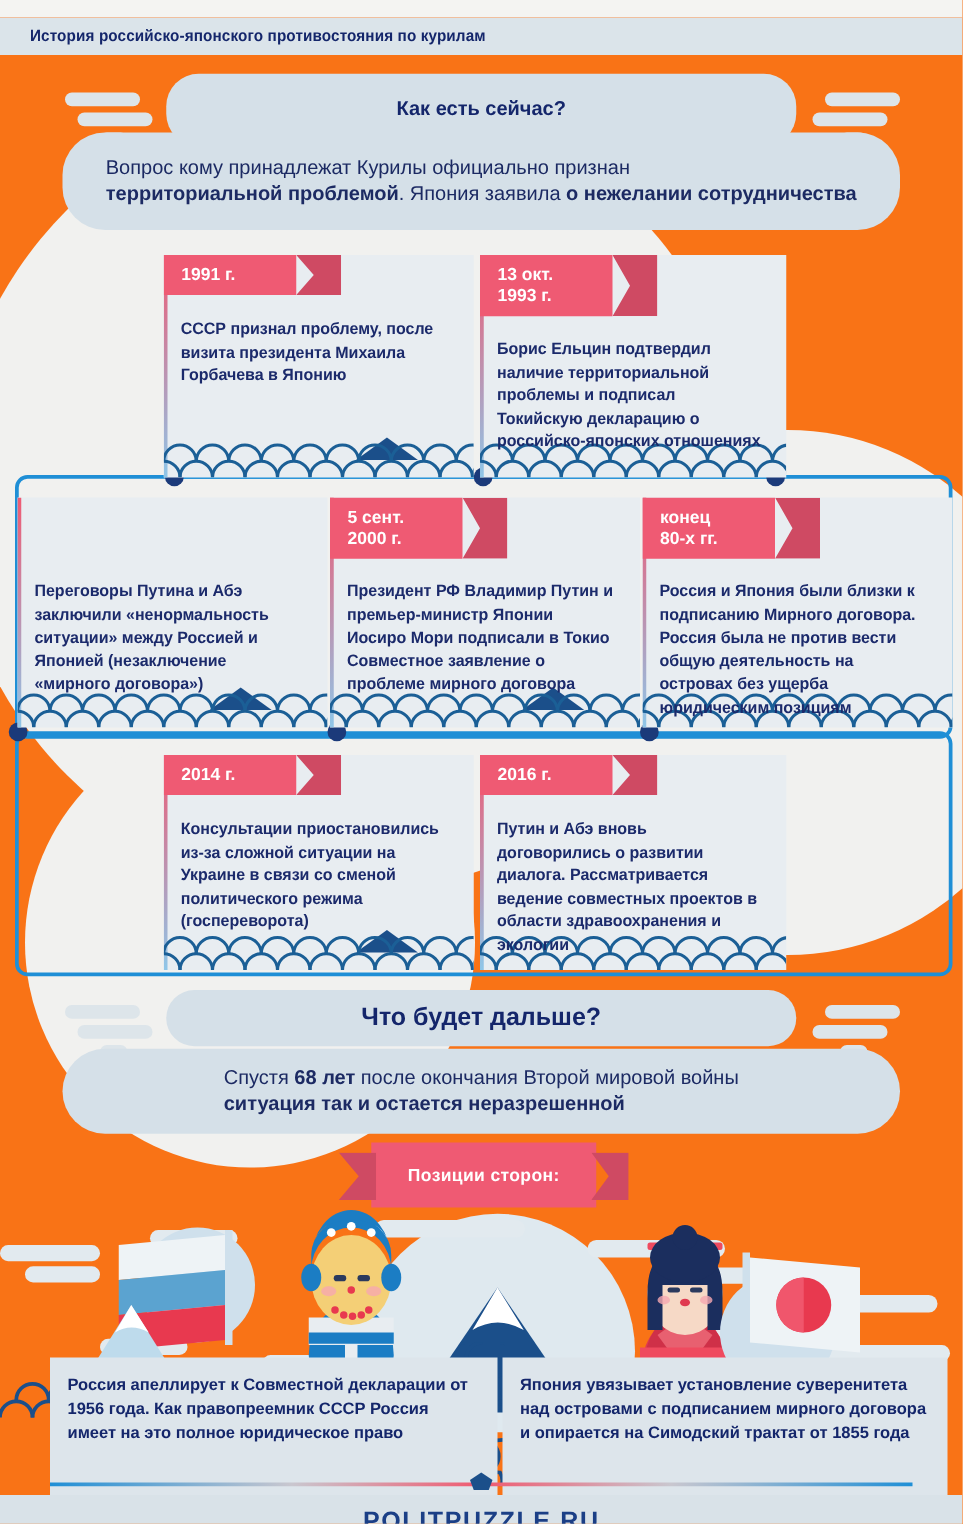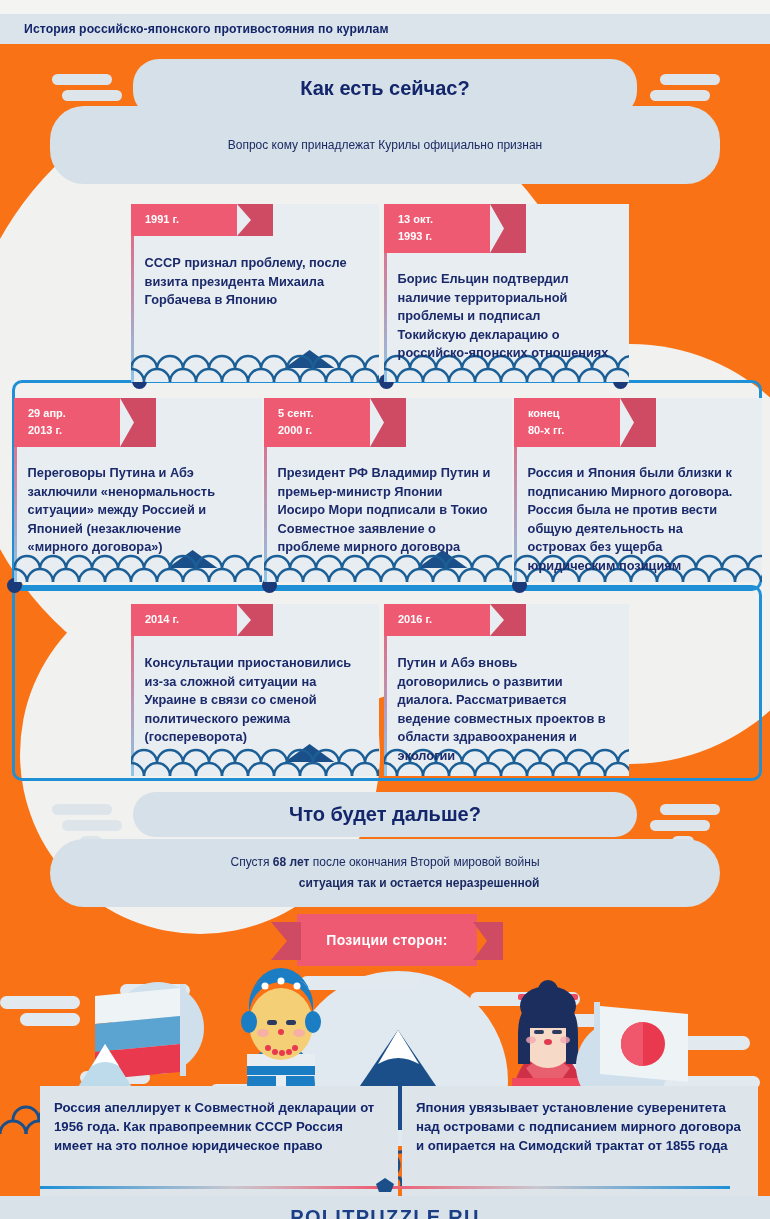--- a/index.html
+++ b/index.html
@@ -32,39 +32,39 @@
   .pill-title{
     position:absolute;background:#d5e0e8;border-radius:26px;
     display:flex;align-items:center;justify-content:center;
     color:#14266b;font-weight:bold;
   }
   .pill-sub{
     position:absolute;background:#d5e0e8;border-radius:34px;
     display:flex;align-items:center;justify-content:center;flex-direction:column;
     color:#1c2a63;
   }
-  .pill-sub .ln{display:block;text-align:right;line-height:21px;font-size:12px;}
+  .pill-sub .ln{display:block;text-align:left;line-height:21px;font-size:16px;}
   .pill-sub b{font-weight:bold;}
 
   
   .tl{position:absolute;border:3px solid #1f8fd6;}
   .tl-line{position:absolute;background:#1f8fd6;}
   .dot{position:absolute;width:15px;height:15px;border-radius:50%;background:#1b3a7a;}
 
   
   .card{
     position:absolute;background:#e8edf1;
     overflow:hidden;
   }
   .card .accent{position:absolute;left:0;top:0;width:3px;height:100%;
     background:linear-gradient(to bottom,#ef5a73,#8fc6e8);}
   .ribbon{
     position:absolute;left:0;top:0;height:auto;background:#ef5a73;
     color:#fff;font-weight:bold;padding:7px 12px 8px 14px;
-    line-height:17px;font-size:11px;z-index:3;
+    line-height:17px;font-size:14px;z-index:3;
     font-family:"Liberation Sans Narrow","Liberation Sans",sans-serif;
   }
   .ribbon .tail{
     position:absolute;right:-36px;top:0;width:36px;height:100%;
     background:#cf4a63;
     clip-path:polygon(0 0,100% 0,100% 100%,0 100%,14px 50%);
   }
   .card-body{
     position:relative;z-index:2;
     color:#1b2a6b;font-weight:bold;font-size:13.2px;line-height:18.5px;
@@ -128,27 +128,28 @@
   <div class="cloud" style="left:62px;top:806px;width:60px;height:11px;"></div>
   <div class="cloud" style="left:80px;top:822px;width:22px;height:11px;"></div>
   <div class="cloud" style="left:660px;top:790px;width:60px;height:11px;"></div>
   <div class="cloud" style="left:650px;top:806px;width:60px;height:11px;"></div>
   <div class="cloud" style="left:672px;top:822px;width:22px;height:11px;"></div>
 
   <div class="topbar">
     <div class="topbar-title">История российско-японского противостояния по курилам</div>
   </div>
 
-  <div class="pill-title" style="left:133px;top:45px;width:504px;height:58px;font-size:20px;">
+  <div class="pill-title" style="left:133px;top:45px;width:504px;height:58px;font-size:16px;">
     <span>Как есть сейчас?</span>
   </div>
 
   <div class="pill-sub" style="left:50px;top:92px;width:670px;height:78px;">
     <div id="now-lines" style="text-align:center;">
         <div class="ln"><span>Вопрос кому принадлежат Курилы официально признан</span></div>
+        <div class="ln"><b>территориальной проблемой</b><span>. Япония заявила </span><b>о нежелании сотрудничества</b></div>
       </div>
   </div>
 
   <div class="tl-line" style="left:139px;top:366px;width:480px;height:3px;"></div>
 
   <div class="tl" style="left:12px;top:366px;width:744px;height:205px;border-radius:10px;background:transparent;border-top-color:#1f8fd6;"></div>
 
   <div class="tl" style="left:12px;top:571px;width:744px;height:190px;border-radius:10px;background:transparent;"></div>
 
   <div class="dot" style="left:132px;top:360px;"></div>
@@ -253,25 +254,20 @@
               <path d="M78 21 a13 13 0 0 1 26 0"></path>
               <path d="M104 21 a13 13 0 0 1 26 0"></path>
               <path d="M130 21 a13 13 0 0 1 26 0"></path>
               <path d="M156 21 a13 13 0 0 1 26 0"></path>
               <path d="M182 21 a13 13 0 0 1 26 0"></path>
               <path d="M208 21 a13 13 0 0 1 26 0"></path>
               <path d="M234 21 a13 13 0 0 1 26 0"></path>
               <path d="M260 21 a13 13 0 0 1 26 0"></path>
             </g>
           </svg></div>
-        <div class="ribbon" style="width: 80px;">
-          <div>29 апр.</div>
-          <div>2013 г.</div>
-          <div class="tail"></div>
-        </div>
         <div class="card-body" style="padding-top: 66px;">Переговоры Путина и Абэ заключили «ненормальность ситуации» между Россией и Японией (незаключение «мирного договора»)</div>
       </div>
       <div class="card" style="left: 264px; top: 384px; width: 248px; height: 184px;">
         <div class="accent"></div>
         <div class="waves"><svg width="248" height="34" viewBox="0 0 248 34">
             <path d="M153.76 20 L178.56 2 L203.35999999999999 20 Z" fill="#1b4f8a"></path>
             <g fill="none" stroke="#1b5f96" stroke-width="2.5">
               <path d="M-13 34 a13 13 0 0 1 26 0"></path>
               <path d="M13 34 a13 13 0 0 1 26 0"></path>
               <path d="M39 34 a13 13 0 0 1 26 0"></path>

